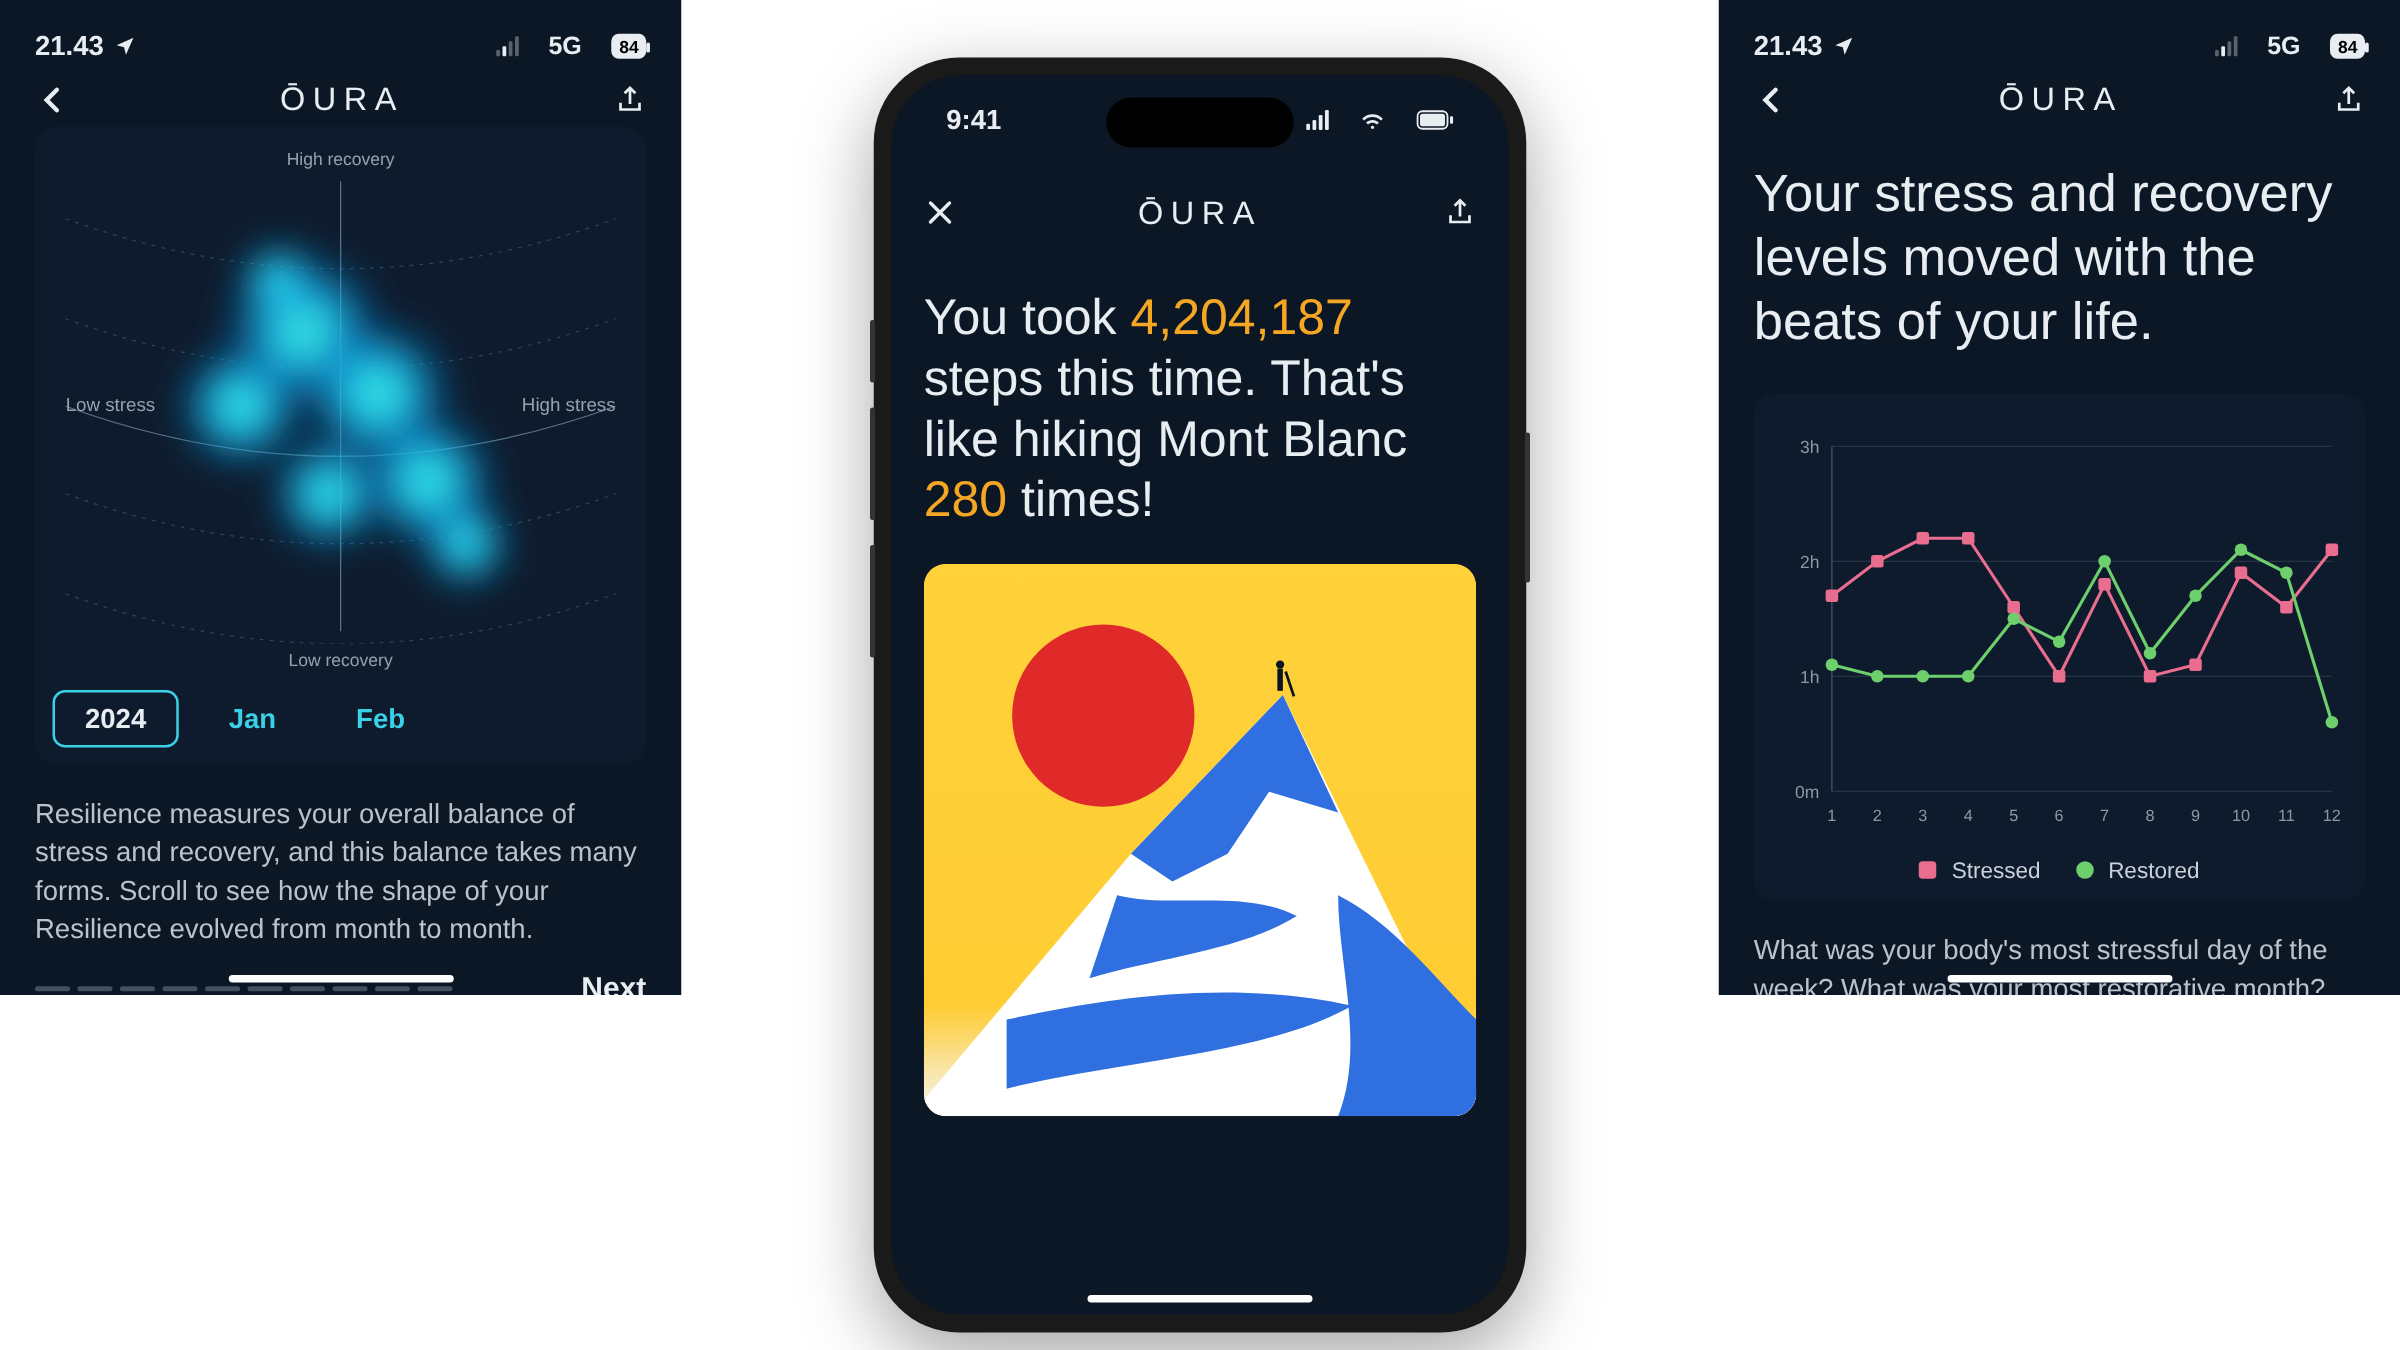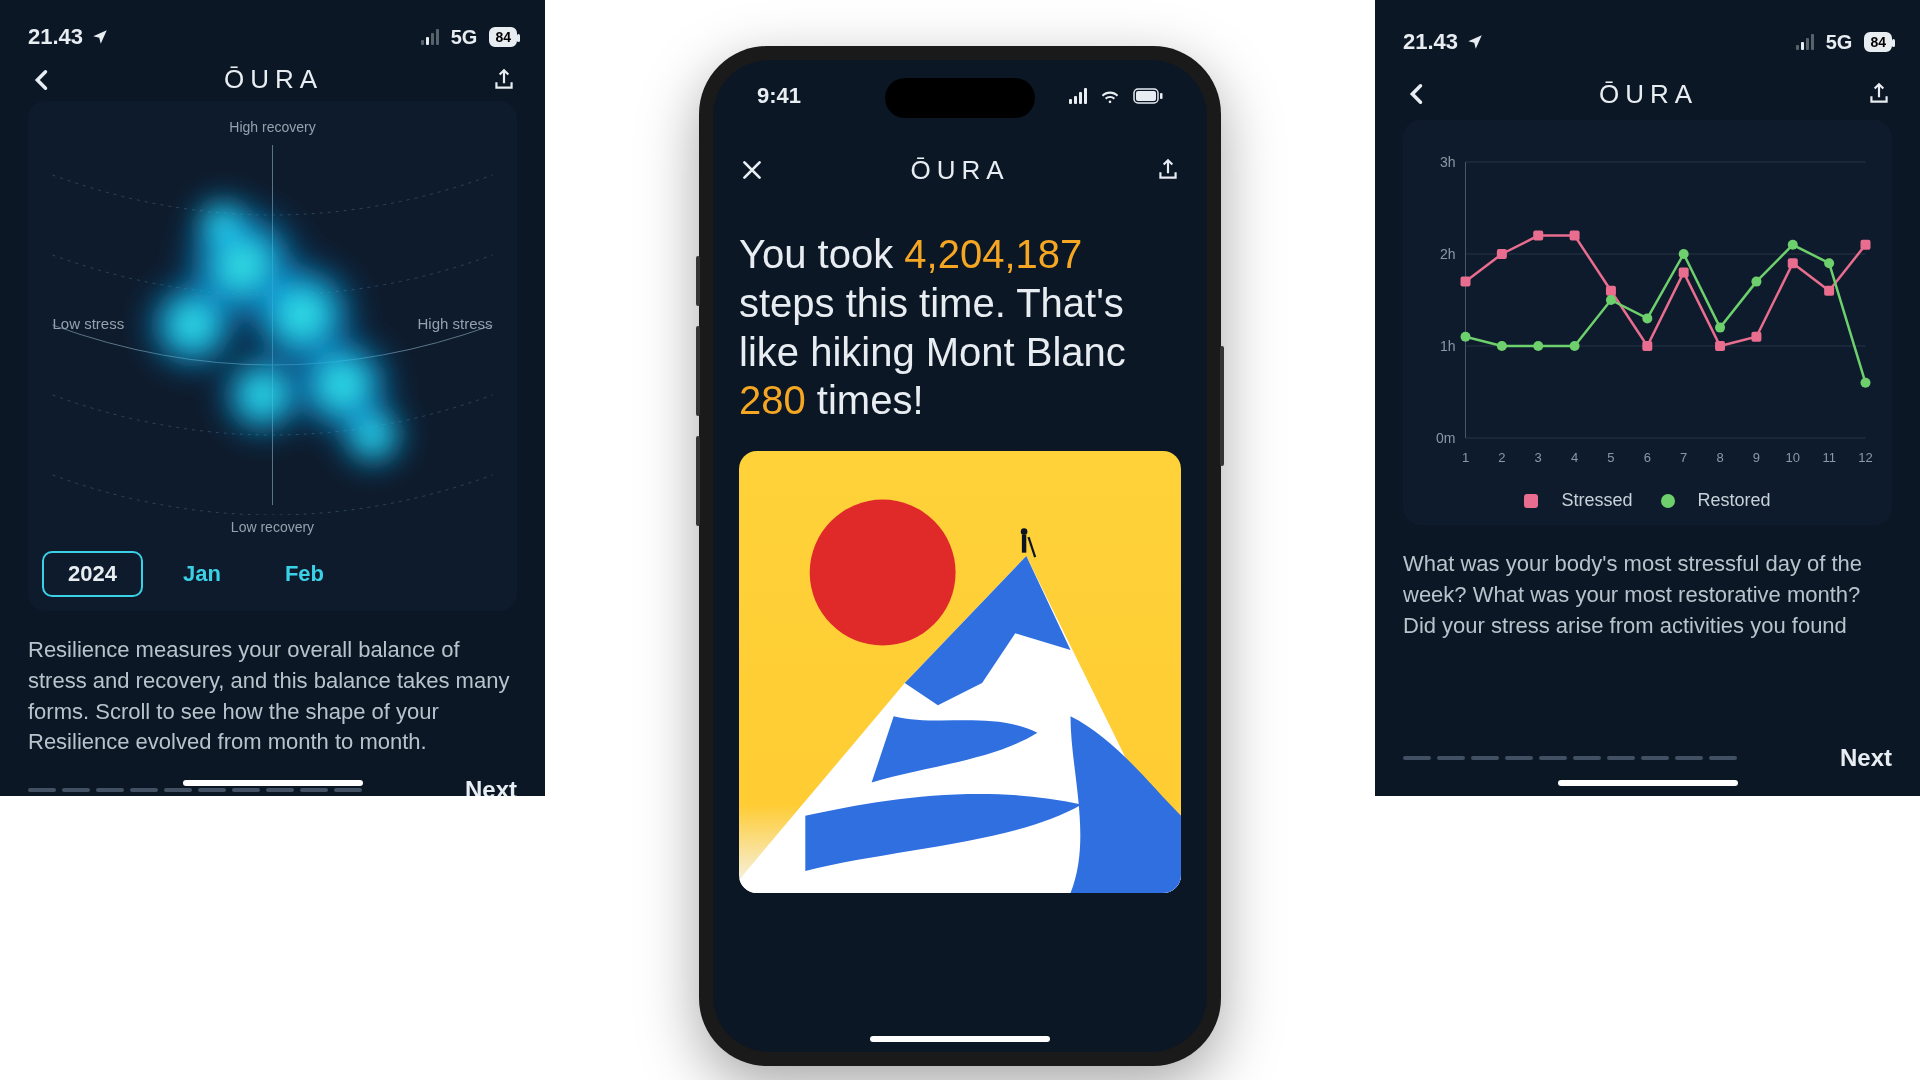--- a/index.html
+++ b/index.html
@@ -75,21 +75,21 @@
   .phone-buttons-left{position:absolute;left:-3px;top:210px;width:4px;height:50px;background:#333;border-radius:3px;}
   .phone-buttons-left2{position:absolute;left:-3px;top:280px;width:4px;height:90px;background:#333;border-radius:3px;}
   .phone-buttons-left3{position:absolute;left:-3px;top:390px;width:4px;height:90px;background:#333;border-radius:3px;}
   .phone-buttons-right{position:absolute;right:-3px;top:300px;width:4px;height:120px;background:#333;border-radius:3px;}
 
   
   .statusbar{
     display:flex;justify-content:space-between;align-items:center;
     font-size:22px;font-weight:600;height:36px;
   }
-  .statusbar .right{display:flex;align-items:center;gap:12px;font-size:20px;}
+  .statusbar .right{display:flex;align-items:center;gap:24px;font-size:20px;}
   .battery-box{
     display:inline-flex;align-items:center;justify-content:center;
     border:2px solid var(--text);border-radius:6px;padding:0 4px;height:20px;
     font-size:14px;font-weight:700;position:relative;background:var(--text);color:#000;
   }
   .battery-box::after{content:"";position:absolute;right:-5px;top:5px;width:3px;height:8px;background:var(--text);border-radius:2px;}
   .sig{display:inline-flex;align-items:flex-end;gap:2px;height:16px;}
   .sig i{width:3px;background:var(--text);border-radius:1px;}
   .sig i:nth-child(1){height:5px;opacity:.35}
   .sig i:nth-child(2){height:8px;}
@@ -147,21 +147,21 @@
   
   .pilltabs{
     display:flex;background:#2a3647;border-radius:14px;overflow:hidden;height:46px;
   }
   .pilltabs div{flex:1;display:flex;align-items:center;justify-content:center;font-size:20px;font-weight:600;}
   .pilltabs .sel{background:#46566d;color:#fff;border-radius:14px;}
   .pilltabs .unsel{color:var(--cyan);}
 
   
   .legend{display:flex;gap:28px;justify-content:center;margin-top:14px;font-size:18px;color:#c9d1d9;}
-  .legend span{display:flex;align-items:center;gap:23px;}
+  .legend span{display:flex;align-items:center;gap:12px;}
   .legend i{width:14px;height:14px;border-radius:3px;display:inline-block;}
 
   
   .art{
     width:100%;aspect-ratio:1/1;border-radius:18px;overflow:hidden;margin-top:18px;
   }
 
   .clock-row{display:flex;align-items:center;gap:8px;}
 
   svg text{font-family:inherit;}
@@ -368,20 +368,21 @@
   <div class="navrow">
     <svg width="28" height="28" viewBox="0 0 24 24">
         <path fill="none" stroke="currentColor" stroke-width="3" stroke-linecap="round" d="M15 5l-7 7 7 7"></path>
       </svg>
     <span class="brand">ŌURA</span>
     <svg width="26" height="26" viewBox="0 0 24 24">
         <path fill="none" stroke="currentColor" stroke-width="2" d="M12 3v12M8 7l4-4 4 4M5 14v5h14v-5"></path>
       </svg>
   </div>
 
+  <div class="headline" style="font-size:42px;">Your stress and recovery levels moved with the beats of your life.</div>
 
   <div class="card">
 
     <svg id="linechart" viewBox="0 0 460 320" width="100%" height="320" style="margin-top:14px;">
         <line x1="48" y1="10" x2="448" y2="10" stroke="#263445"></line>
         <text x="38" y="15" fill="#8b98a5" font-size="14" text-anchor="end">3h</text>
         <line x1="48" y1="102.00000000000001" x2="448" y2="102.00000000000001" stroke="#263445"></line>
         <text x="38" y="107.00000000000001" fill="#8b98a5" font-size="14" text-anchor="end">2h</text>
         <line x1="48" y1="194.00000000000003" x2="448" y2="194.00000000000003" stroke="#263445"></line>
         <text x="38" y="199.00000000000003" fill="#8b98a5" font-size="14" text-anchor="end">1h</text>

